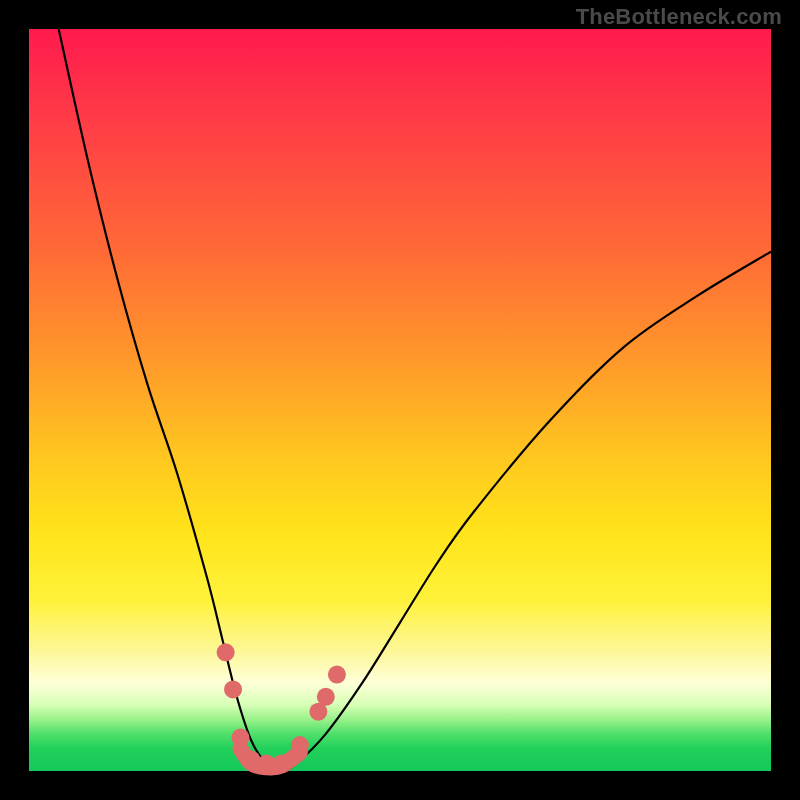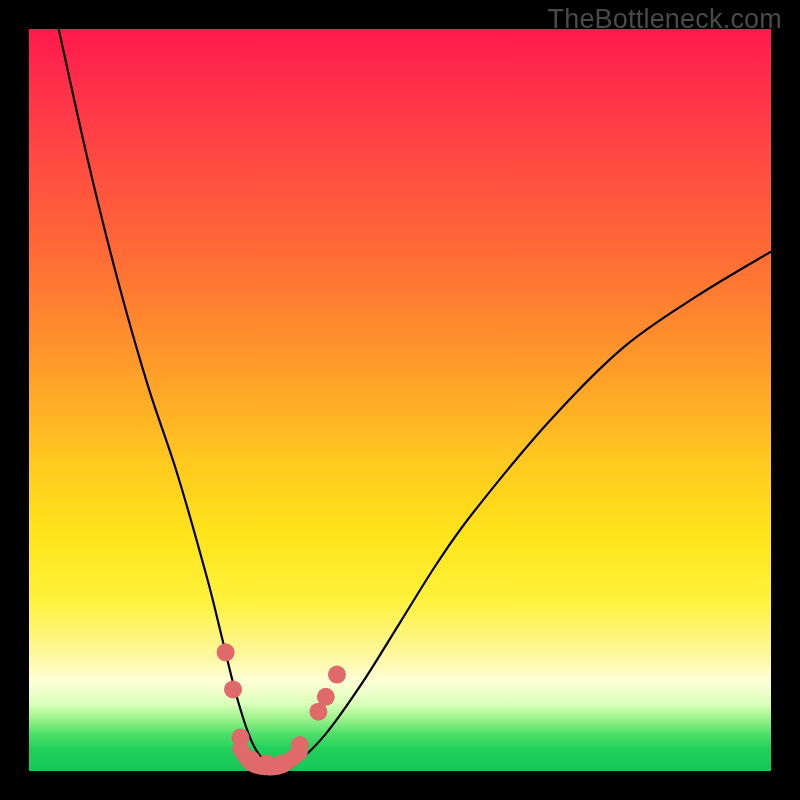--- a/index.html
+++ b/index.html
@@ -42,22 +42,22 @@
       #4fe06a 95%,
       #21d05a 97%,
       #14c85a 100%
     );
   }
   .watermark {
     position: absolute;
     top: 4px;
     right: 18px;
     color: #4a4a4a;
-    font-size: 27px;
-    font-weight: 400;
+    font-size: 22px;
+    font-weight: 700;
     letter-spacing: 0.2px;
     user-select: none;
   }
   svg.curves {
     position: absolute;
     left: 29px;
     top: 29px;
     width: 742px;
     height: 742px;
     overflow: visible;

